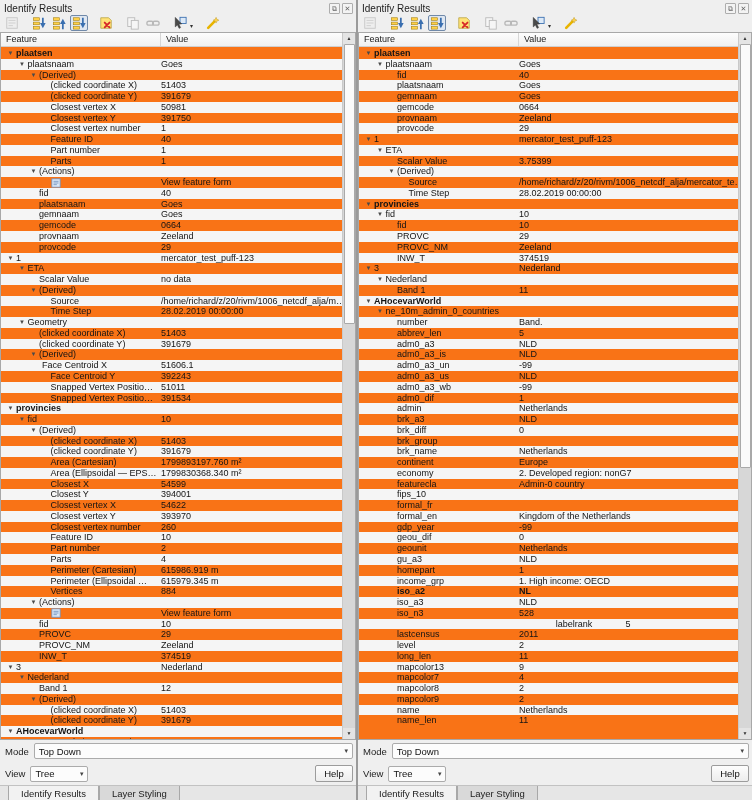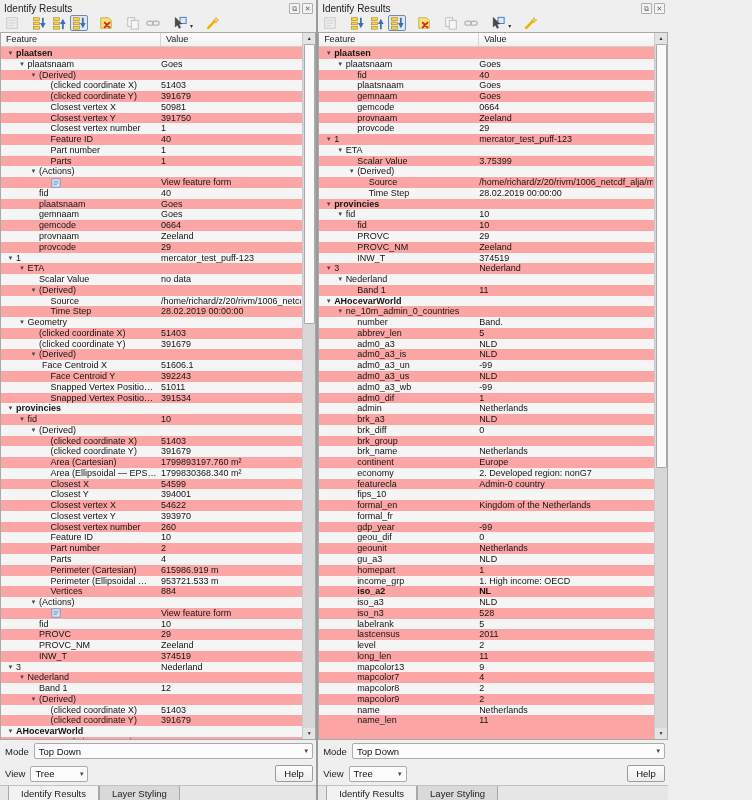--- a/index.html
+++ b/index.html
@@ -1,39 +1,39 @@
 <!DOCTYPE html>
 <html><head>
 <meta charset="utf-8">
 <style>
   * { margin:0; padding:0; box-sizing:border-box; }
   html,body { width:752px; height:800px; overflow:hidden; background:#efefef;
     font-family:"Liberation Sans", sans-serif; -webkit-font-smoothing:antialiased; }
-  #root { display:flex; width:668px; height:800px; }
+  #root { display:flex; width:752px; height:800px; }
   .panel { display:flex; flex-direction:column; height:800px; background:#efefef; position:relative; }
   .panel.left { width:356px; }
   .panel.right { width:396px; border-left:2px solid #9a9a9a; }
 
   
   .titlebar { height:15px; display:flex; align-items:center; padding:1px 3px 0 4px; flex:none; }
   .title { font-size:10px; color:#222; }
   .winbtns { margin-left:auto; display:flex; gap:2px; }
   .winbtn { width:11px; height:11px; border:1px solid #adadad; background:#f3f3f3; color:#666;
     font-size:7px; line-height:9px; text-align:center; border-radius:1px; cursor:default; }
 
   
   .toolbar { height:17px; display:flex; align-items:center; padding:0 0 1px 3px; flex:none; }
   .tbtn { width:18px; height:16px; display:inline-flex; align-items:center; justify-content:center; margin-right:2px; border:1px solid transparent; border-radius:2px; }
   .tbtn svg { width:14px; height:14px; display:block; }
   .tbtn.checked { border:1px solid #7089a9; background:#dfe7f1; }
   .tbtn.gap { margin-left:7px; }
   .tcaret { font-size:6px; color:#333; margin:4px 4px 0 -1px; }
 
   
-  .treewrap { height:708px; flex:none; border:1px solid #a8a8a8; background:#fca5a5; position:relative; overflow:hidden; }
+  .treewrap { height:708px; flex:none; border:1px solid #a8a8a8; background:#f97316; position:relative; overflow:hidden; }
   .thead { height:14px; display:flex; background:linear-gradient(#fdfdfd,#f0f0f0); border-bottom:1px solid #cfcfcf; }
   .th { font-size:9px; color:#222; padding:1px 0 0 5px; border-right:1px solid #d6d6d6; }
   .th-feature { width:160px; flex:none; }
   .th-value { flex:1; }
   .rows { position:absolute; top:15px; left:0; right:0; bottom:0; overflow:hidden; }
   .trow { position:relative; height:10.78px; line-height:10.8px; font-size:9px; color:#141414; white-space:nowrap; }
   .rows .trow:nth-child(even) { background:#f5f5f5; }
   .trow .arr { display:inline-block; width:11px; font-size:6px; color:#4a4a4a; text-align:center; vertical-align:top; }
   .trow .lbl { vertical-align:top; }
   .trow.bold .lbl { font-weight:700; }
@@ -197,21 +197,21 @@
           <div class="trow" style="padding-left: 38.5px;"><span class="arr"></span><span class="lbl">Area (Ellipsoidal — EPS…</span><span class="val">1799830368.340 m²</span></div>
           <div class="trow" style="padding-left: 38.5px;"><span class="arr"></span><span class="lbl">Closest X</span><span class="val">54599</span></div>
           <div class="trow" style="padding-left: 38.5px;"><span class="arr"></span><span class="lbl">Closest Y</span><span class="val">394001</span></div>
           <div class="trow" style="padding-left: 38.5px;"><span class="arr"></span><span class="lbl">Closest vertex X</span><span class="val">54622</span></div>
           <div class="trow" style="padding-left: 38.5px;"><span class="arr"></span><span class="lbl">Closest vertex Y</span><span class="val">393970</span></div>
           <div class="trow" style="padding-left: 38.5px;"><span class="arr"></span><span class="lbl">Closest vertex number</span><span class="val">260</span></div>
           <div class="trow" style="padding-left: 38.5px;"><span class="arr"></span><span class="lbl">Feature ID</span><span class="val">10</span></div>
           <div class="trow" style="padding-left: 38.5px;"><span class="arr"></span><span class="lbl">Part number</span><span class="val">2</span></div>
           <div class="trow" style="padding-left: 38.5px;"><span class="arr"></span><span class="lbl">Parts</span><span class="val">4</span></div>
           <div class="trow" style="padding-left: 38.5px;"><span class="arr"></span><span class="lbl">Perimeter (Cartesian)</span><span class="val">615986.919 m</span></div>
-          <div class="trow" style="padding-left: 38.5px;"><span class="arr"></span><span class="lbl">Perimeter (Ellipsoidal …</span><span class="val">953721.533 m</span></div>
+          <div class="trow" style="padding-left: 38.5px;"><span class="arr"></span><span class="lbl">Perimeter (Ellipsoidal …</span><span class="val">615979.345 m</span></div>
           <div class="trow" style="padding-left: 38.5px;"><span class="arr"></span><span class="lbl">Vertices</span><span class="val">884</span></div>
           <div class="trow" style="padding-left: 27px;"><span class="arr">▼</span><span class="lbl">(Actions)</span><span class="val"></span></div>
           <div class="trow" style="padding-left: 38.5px;"><span class="arr"></span><span class="ficon"><svg viewBox="0 0 12 12">
                 <rect x="1" y="1" width="10" height="10" fill="#dbe7f5" stroke="#6f93c0"></rect>
                 <path d="M3 4h6M3 6h6M3 8h4" stroke="#6f93c0" stroke-width="1" fill="none"></path>
               </svg></span><span class="lbl"></span><span class="val">View feature form</span></div>
           <div class="trow" style="padding-left: 27px;"><span class="arr"></span><span class="lbl">fid</span><span class="val">10</span></div>
           <div class="trow" style="padding-left: 27px;"><span class="arr"></span><span class="lbl">PROVC</span><span class="val">29</span></div>
           <div class="trow" style="padding-left: 27px;"><span class="arr"></span><span class="lbl">PROVC_NM</span><span class="val">Zeeland</span></div>
           <div class="trow" style="padding-left: 27px;"><span class="arr"></span><span class="lbl">INW_T</span><span class="val">374519</span></div>
@@ -371,32 +371,32 @@
           <div class="trow" style="padding-left: 27px;"><span class="arr"></span><span class="lbl">adm0_dif</span><span class="val">1</span></div>
           <div class="trow" style="padding-left: 27px;"><span class="arr"></span><span class="lbl">admin</span><span class="val">Netherlands</span></div>
           <div class="trow" style="padding-left: 27px;"><span class="arr"></span><span class="lbl">brk_a3</span><span class="val">NLD</span></div>
           <div class="trow" style="padding-left: 27px;"><span class="arr"></span><span class="lbl">brk_diff</span><span class="val">0</span></div>
           <div class="trow" style="padding-left: 27px;"><span class="arr"></span><span class="lbl">brk_group</span><span class="val"></span></div>
           <div class="trow" style="padding-left: 27px;"><span class="arr"></span><span class="lbl">brk_name</span><span class="val">Netherlands</span></div>
           <div class="trow" style="padding-left: 27px;"><span class="arr"></span><span class="lbl">continent</span><span class="val">Europe</span></div>
           <div class="trow" style="padding-left: 27px;"><span class="arr"></span><span class="lbl">economy</span><span class="val">2. Developed region: nonG7</span></div>
           <div class="trow" style="padding-left: 27px;"><span class="arr"></span><span class="lbl">featurecla</span><span class="val">Admin-0 country</span></div>
           <div class="trow" style="padding-left: 27px;"><span class="arr"></span><span class="lbl">fips_10</span><span class="val"></span></div>
+          <div class="trow" style="padding-left: 27px;"><span class="arr"></span><span class="lbl">formal_fr</span><span class="val"></span></div>
           <div class="trow" style="padding-left: 27px;"><span class="arr"></span><span class="lbl">formal_en</span><span class="val">Kingdom of the Netherlands</span></div>
-          <div class="trow" style="padding-left: 27px;"><span class="arr"></span><span class="lbl">formal_fr</span><span class="val"></span></div>
           <div class="trow" style="padding-left: 27px;"><span class="arr"></span><span class="lbl">gdp_year</span><span class="val">-99</span></div>
           <div class="trow" style="padding-left: 27px;"><span class="arr"></span><span class="lbl">geou_dif</span><span class="val">0</span></div>
           <div class="trow" style="padding-left: 27px;"><span class="arr"></span><span class="lbl">geounit</span><span class="val">Netherlands</span></div>
           <div class="trow" style="padding-left: 27px;"><span class="arr"></span><span class="lbl">gu_a3</span><span class="val">NLD</span></div>
           <div class="trow" style="padding-left: 27px;"><span class="arr"></span><span class="lbl">homepart</span><span class="val">1</span></div>
           <div class="trow" style="padding-left: 27px;"><span class="arr"></span><span class="lbl">income_grp</span><span class="val">1. High income: OECD</span></div>
           <div class="trow" style="padding-left: 27px; font-weight: bold;"><span class="arr"></span><span class="lbl">iso_a2</span><span class="val">NL</span></div>
           <div class="trow" style="padding-left: 27px;"><span class="arr"></span><span class="lbl">iso_a3</span><span class="val">NLD</span></div>
           <div class="trow" style="padding-left: 27px;"><span class="arr"></span><span class="lbl">iso_n3</span><span class="val">528</span></div>
-          <div class="trow" style="padding-left: 27px;"><span class="arr"></span><span class="lbl">labelrank</span><span class="val">5</span></div>
+          <div class="trow" style="padding-left: 27px; text-align: center;"><span class="arr"></span><span class="lbl">labelrank</span><span class="val">5</span></div>
           <div class="trow" style="padding-left: 27px;"><span class="arr"></span><span class="lbl">lastcensus</span><span class="val">2011</span></div>
           <div class="trow" style="padding-left: 27px;"><span class="arr"></span><span class="lbl">level</span><span class="val">2</span></div>
           <div class="trow" style="padding-left: 27px;"><span class="arr"></span><span class="lbl">long_len</span><span class="val">11</span></div>
           <div class="trow" style="padding-left: 27px;"><span class="arr"></span><span class="lbl">mapcolor13</span><span class="val">9</span></div>
           <div class="trow" style="padding-left: 27px;"><span class="arr"></span><span class="lbl">mapcolor7</span><span class="val">4</span></div>
           <div class="trow" style="padding-left: 27px;"><span class="arr"></span><span class="lbl">mapcolor8</span><span class="val">2</span></div>
           <div class="trow" style="padding-left: 27px;"><span class="arr"></span><span class="lbl">mapcolor9</span><span class="val">2</span></div>
           <div class="trow" style="padding-left: 27px;"><span class="arr"></span><span class="lbl">name</span><span class="val">Netherlands</span></div>
           <div class="trow" style="padding-left: 27px;"><span class="arr"></span><span class="lbl">name_len</span><span class="val">11</span></div>
         </div>

